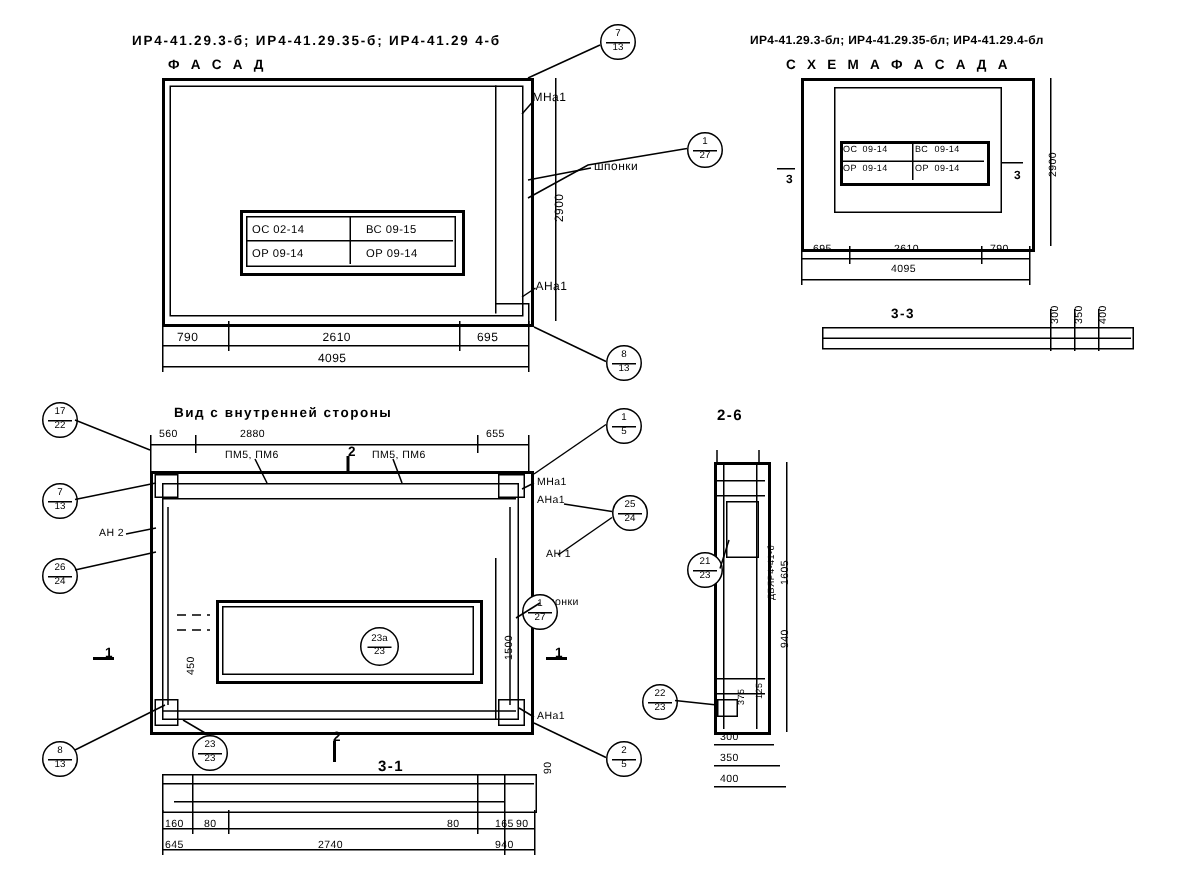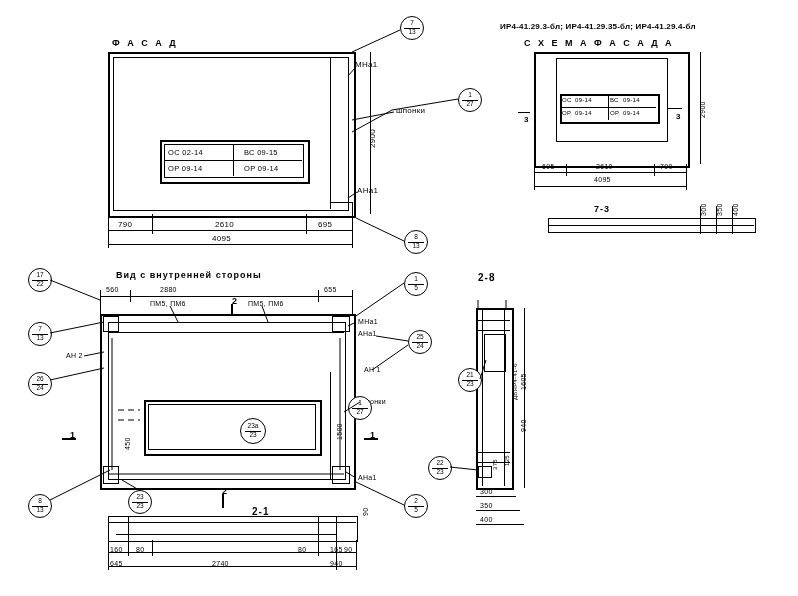--- a/index.html
+++ b/index.html
@@ -22,20 +22,21 @@
   .circ{position:absolute;border:1px solid #000;border-radius:50%;display:flex;flex-direction:column;align-items:center;justify-content:center;font-size:6.5px;line-height:1.05;text-align:center;background:#fff;}
   .circ .a{display:block;}
   .circ .bar{width:70%;height:1px;background:#000;margin:0.5px 0;}
   svg{position:absolute;left:0;top:0;overflow:visible;}
 </style>
 </head>
 <body>
 
 <div id="sheet">
 
+  <div class="t ttl" style="left:88px;top:22px;">ИР4-41.29.3-б; ИР4-41.29.35-б; ИР4-41.29 4-б</div>
   <div class="t sub" style="left:112px;top:38px;">Ф А С А Д</div>
 
   <div class="box2" style="left:108px;top:52px;width:244px;height:162px;"></div>
   <div class="box" style="left:113px;top:57px;width:234px;height:152px;"></div>
 
   <div class="ln v" style="left:330px;top:57px;height:152px;"></div>
 
   <div class="ln h" style="left:330px;top:202px;width:22px;"></div>
   <div class="ln v" style="left:352px;top:202px;height:14px;"></div>
   <div class="ln h" style="left:340px;top:216px;width:14px;"></div>
@@ -124,21 +125,21 @@
   <div class="t small" style="left:594px;top:176px;">4095</div>
 
   <div class="ln v" style="left:700px;top:52px;height:112px;"></div>
   <div class="t vert small" style="left:699px;top:118px;">2900</div>
 
   <div class="t bold" style="left:524px;top:115px;">3</div>
   <div class="t bold" style="left:676px;top:112px;">3</div>
   <div class="ln h" style="left:518px;top:112px;width:12px;"></div>
   <div class="ln h" style="left:668px;top:108px;width:14px;"></div>
 
-  <div class="t bold" style="left:594px;top:204px;font-size:9px;letter-spacing:1px;">7-3</div>
+  <div class="t bold" style="left:594px;top:204px;font-size:9px;letter-spacing:1px;">3-3</div>
   <div class="box" style="left:548px;top:218px;width:206px;height:13px;"></div>
   <div class="ln h" style="left:548px;top:225px;width:206px;"></div>
   <div class="ln v" style="left:700px;top:206px;height:28px;"></div>
   <div class="ln v" style="left:716px;top:206px;height:28px;"></div>
   <div class="ln v" style="left:732px;top:206px;height:28px;"></div>
   <div class="t vert small" style="left:700px;top:216px;">300</div>
   <div class="t vert small" style="left:716px;top:216px;">350</div>
   <div class="t vert small" style="left:732px;top:216px;">400</div>
 
   <div class="t ttl" style="left:116px;top:270px;letter-spacing:1px;">Вид с внутренней стороны</div>
@@ -263,21 +264,21 @@
       <path d="M408 345 L372 370"></path>
       <path d="M356 322 L348 326"></path>
       <path d="M356 478 L346 472"></path>
       <path d="M360 402 L344 412"></path>
       <path d="M170 306 L178 322"></path>
       <path d="M262 306 L268 322"></path>
       <path d="M84 356 L104 352"></path>
     </g>
   </svg>
 
-  <div class="t bold" style="left:252px;top:506px;font-size:10px;letter-spacing:1px;">2-1</div>
+  <div class="t bold" style="left:252px;top:506px;font-size:10px;letter-spacing:1px;">3-1</div>
 
   <div class="box" style="left:108px;top:516px;width:248px;height:24px;"></div>
   <div class="ln h" style="left:108px;top:522px;width:248px;"></div>
   <div class="ln h" style="left:116px;top:534px;width:220px;"></div>
   <div class="ln v" style="left:128px;top:516px;height:24px;"></div>
   <div class="ln v" style="left:318px;top:516px;height:24px;"></div>
   <div class="ln v" style="left:336px;top:516px;height:24px;"></div>
 
   <div class="ln h" style="left:108px;top:552px;width:248px;"></div>
   <div class="ln h" style="left:108px;top:566px;width:248px;"></div>
@@ -291,21 +292,21 @@
   <div class="t small" style="left:330px;top:560px;">940</div>
   <div class="ln v" style="left:108px;top:540px;height:30px;"></div>
   <div class="ln v" style="left:128px;top:540px;height:16px;"></div>
   <div class="ln v" style="left:152px;top:540px;height:16px;"></div>
   <div class="ln v" style="left:318px;top:540px;height:16px;"></div>
   <div class="ln v" style="left:336px;top:540px;height:30px;"></div>
   <div class="ln v" style="left:356px;top:540px;height:30px;"></div>
 
   <div class="t vert small" style="left:362px;top:516px;">90</div>
 
-  <div class="t bold" style="left:478px;top:272px;font-size:10px;letter-spacing:1px;">2-8</div>
+  <div class="t bold" style="left:478px;top:272px;font-size:10px;letter-spacing:1px;">2-6</div>
 
   <div class="box2" style="left:476px;top:308px;width:34px;height:178px;"></div>
   <div class="ln v" style="left:482px;top:308px;height:178px;"></div>
   <div class="ln v" style="left:504px;top:308px;height:178px;"></div>
   <div class="ln h" style="left:476px;top:320px;width:34px;"></div>
   <div class="ln h" style="left:476px;top:330px;width:34px;"></div>
   <div class="ln h" style="left:476px;top:452px;width:34px;"></div>
   <div class="ln h" style="left:476px;top:462px;width:34px;"></div>
   <div class="box" style="left:484px;top:334px;width:20px;height:36px;"></div>
   <div class="box" style="left:478px;top:466px;width:12px;height:10px;"></div>

